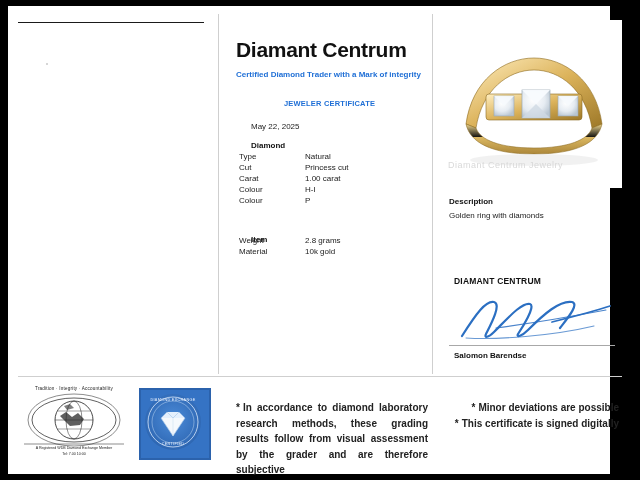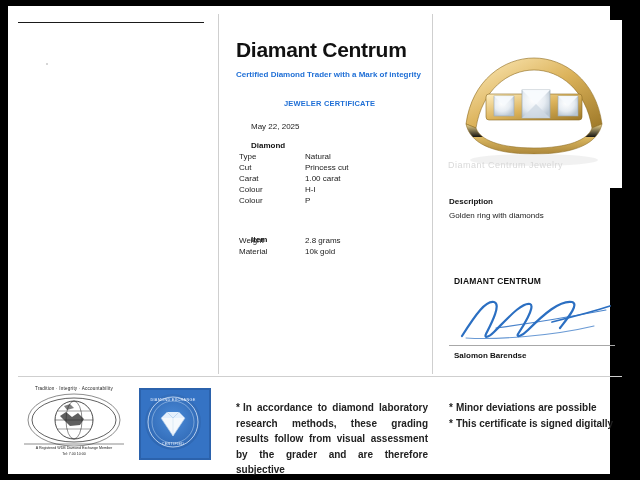--- a/index.html
+++ b/index.html
@@ -188,21 +188,21 @@
   }
   .footer-note.left {
     left: 228px;
     top: 394px;
     width: 192px;
   }
   .footer-note.right {
     left: 441px;
     top: 394px;
     width: 170px;
-    text-align: left;
+    text-align: right;
   }
   .footer-note .star { margin-right: 3px; }
 
   
   .seal-left {
     position: absolute;
     left: 12px;
     top: 380px;
     width: 108px;
     height: 74px;

